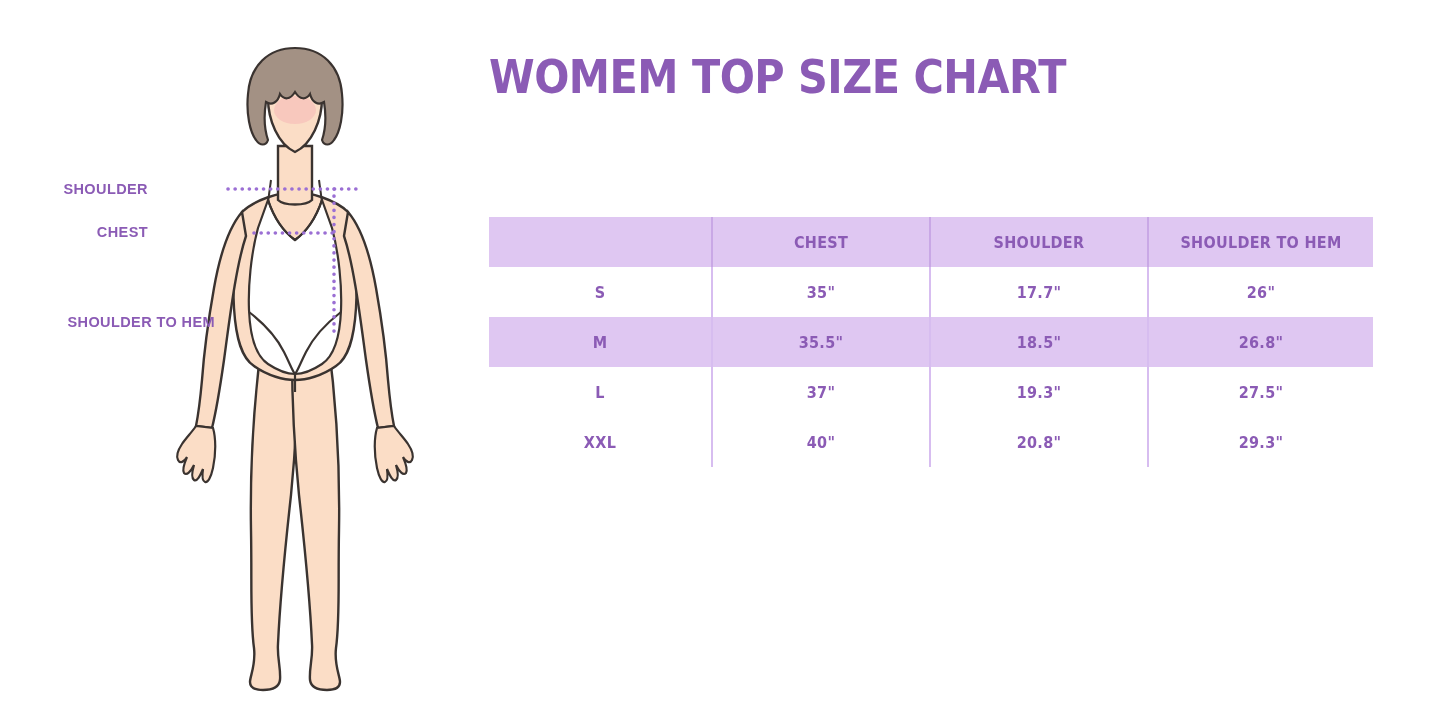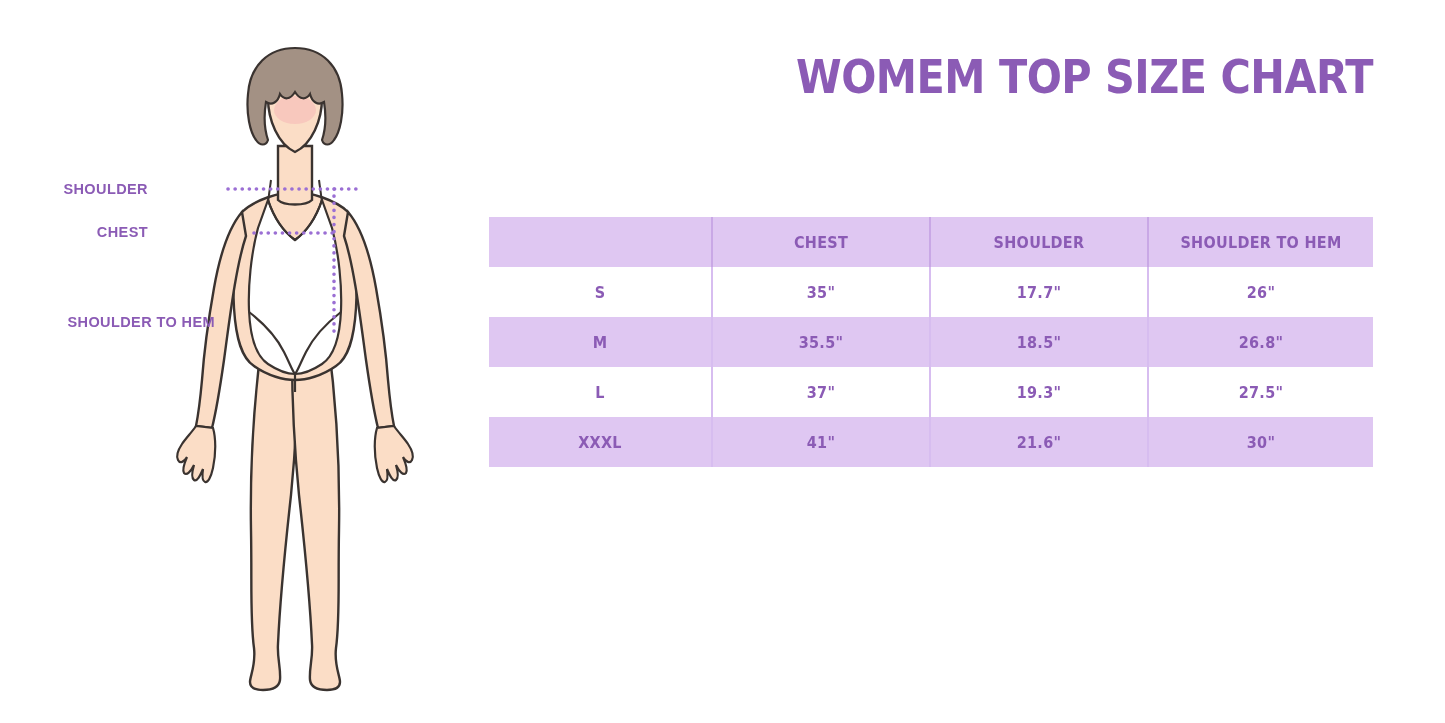--- a/index.html
+++ b/index.html
@@ -42,21 +42,21 @@
   #label-shoulder  { right: 322px; top: 181px; }
   #label-chest     { right: 322px; top: 224px; }
   #label-hem       { right: 255px; top: 314px; }
 
   
   #chart-title {
     position: absolute;
     left: 489px;
     top: 50px;
     width: 884px;
-    text-align: right;
+    text-align: left;
     color: #8B5BB5;
     font-size: 46px;
     font-weight: bold;
     letter-spacing: -0.5px;
     font-family: "DejaVu Sans", sans-serif;
     font-stretch: condensed;
   }
 
   
   #size-table {
@@ -213,20 +213,20 @@
       <td>35.5"</td>
       <td>18.5"</td>
       <td>26.8"</td>
     </tr>
     <tr class="row-plain">
       <td>L</td>
       <td>37"</td>
       <td>19.3"</td>
       <td>27.5"</td>
     </tr>
-    <tr class="row-tint">
-      <td>XXXL</td>
-      <td>41"</td>
-      <td>21.6"</td>
-      <td>30"</td>
+    <tr class="row-plain">
+      <td>XXL</td>
+      <td>40"</td>
+      <td>20.8"</td>
+      <td>29.3"</td>
     </tr>
   </tbody>
 </table>
 
 </body></html>

